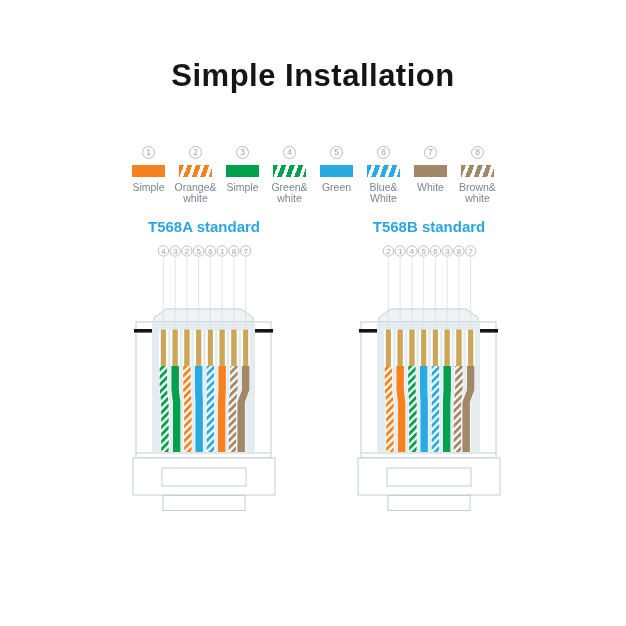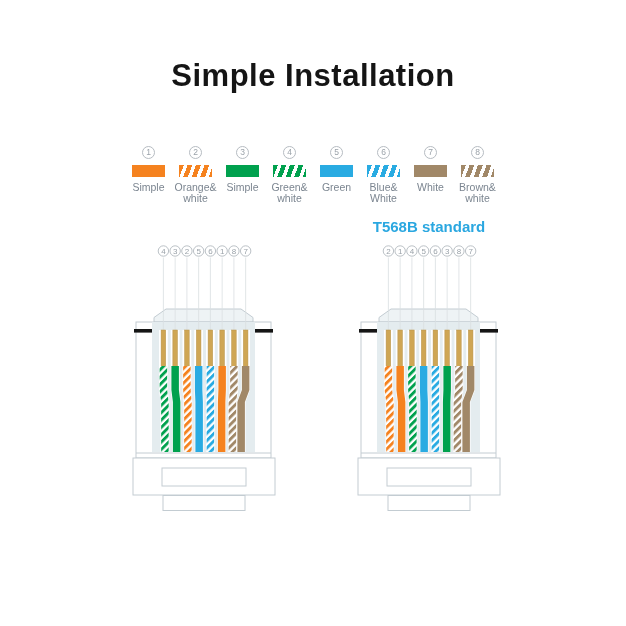--- a/index.html
+++ b/index.html
@@ -71,20 +71,21 @@
         <div class="legend-label">White</div>
       </div>
       <div class="legend-item">
         <div class="legend-num">8</div>
         <div class="legend-swatch" style="background: repeating-linear-gradient(110deg, rgb(161, 136, 104) 0px, rgb(161, 136, 104) 4.5px, rgb(255, 255, 255) 4.5px, rgb(255, 255, 255) 8px);"></div>
         <div class="legend-label">Brown&amp;
 white</div>
       </div>
     </div>
 
+  <div class="std-name a" style="color: rgb(42, 167, 224);">T568A standard</div>
   <div class="std-name b" style="color: rgb(42, 167, 224);">T568B standard</div>
 
   <svg class="connector-svg a" id="conn0" viewBox="0 0 156 275">
       <defs>
         <pattern id="p0-orange" patternUnits="userSpaceOnUse" width="5.2" height="5.2" patternTransform="rotate(-45)">
           <rect width="5.2" height="5.2" fill="#fff"></rect>
           <rect width="5.2" height="2.9" fill="#f5821f"></rect>
         </pattern>
         <pattern id="p0-green" patternUnits="userSpaceOnUse" width="5.2" height="5.2" patternTransform="rotate(-45)">
           <rect width="5.2" height="5.2" fill="#fff"></rect>

